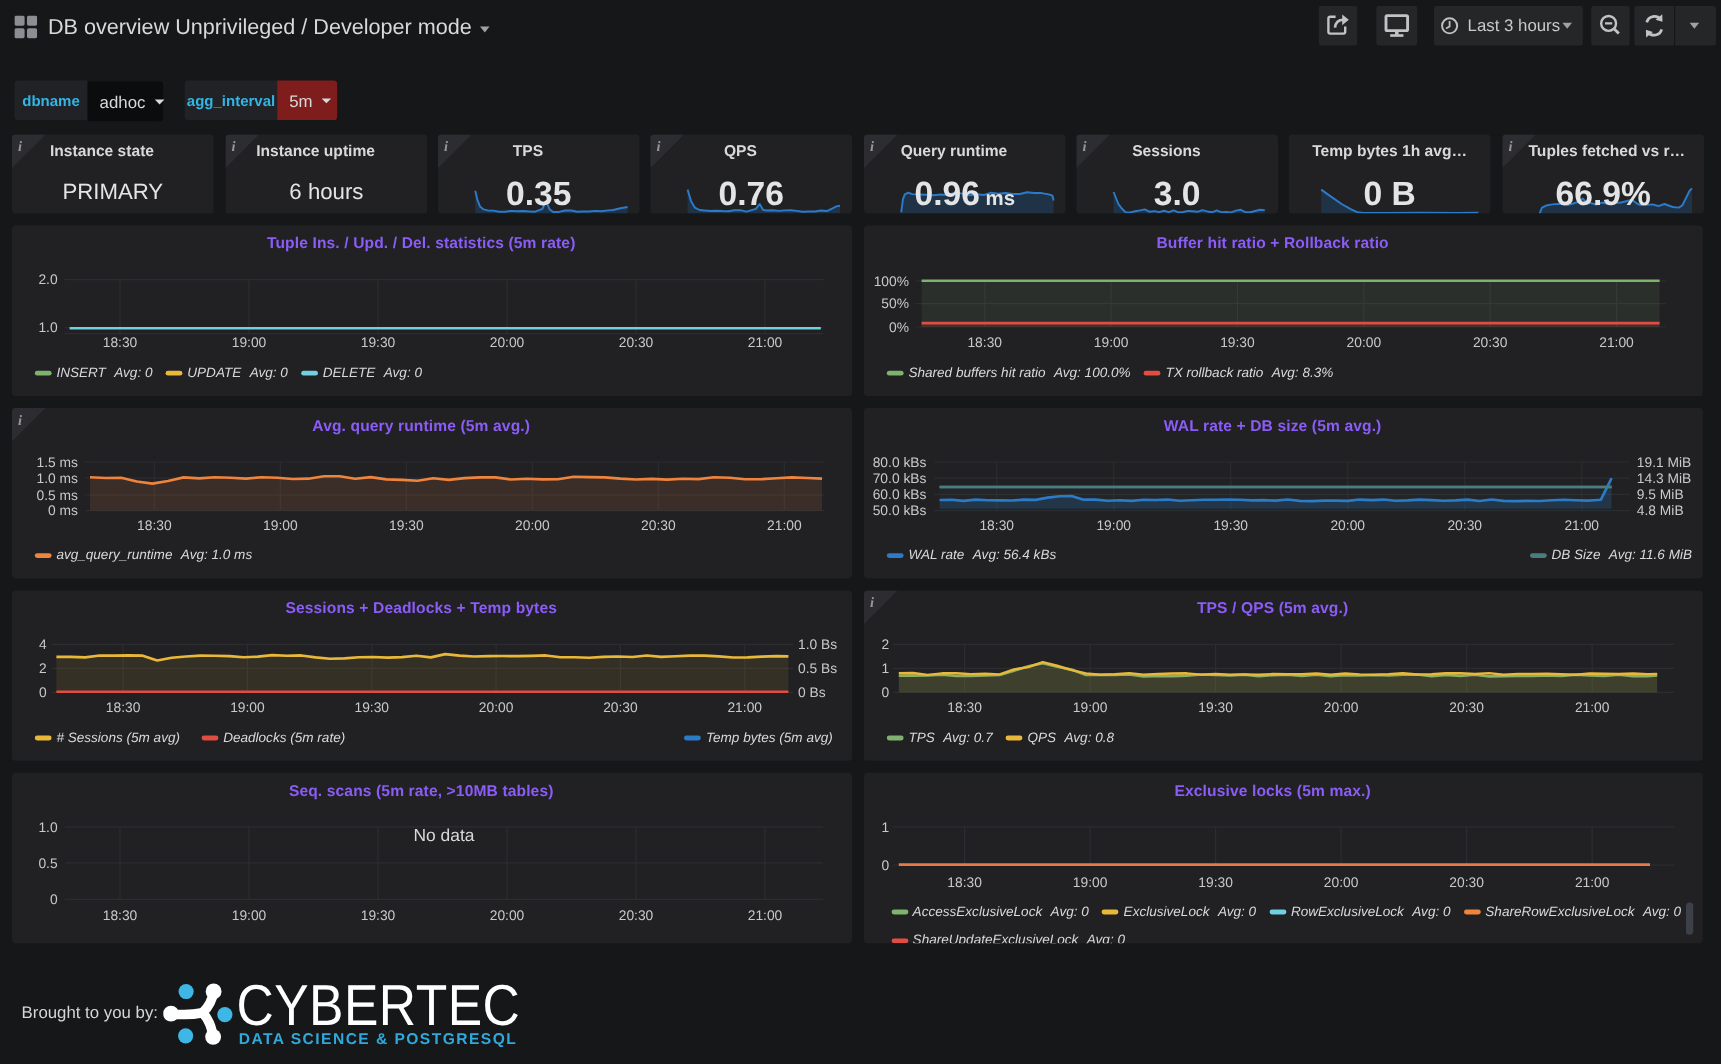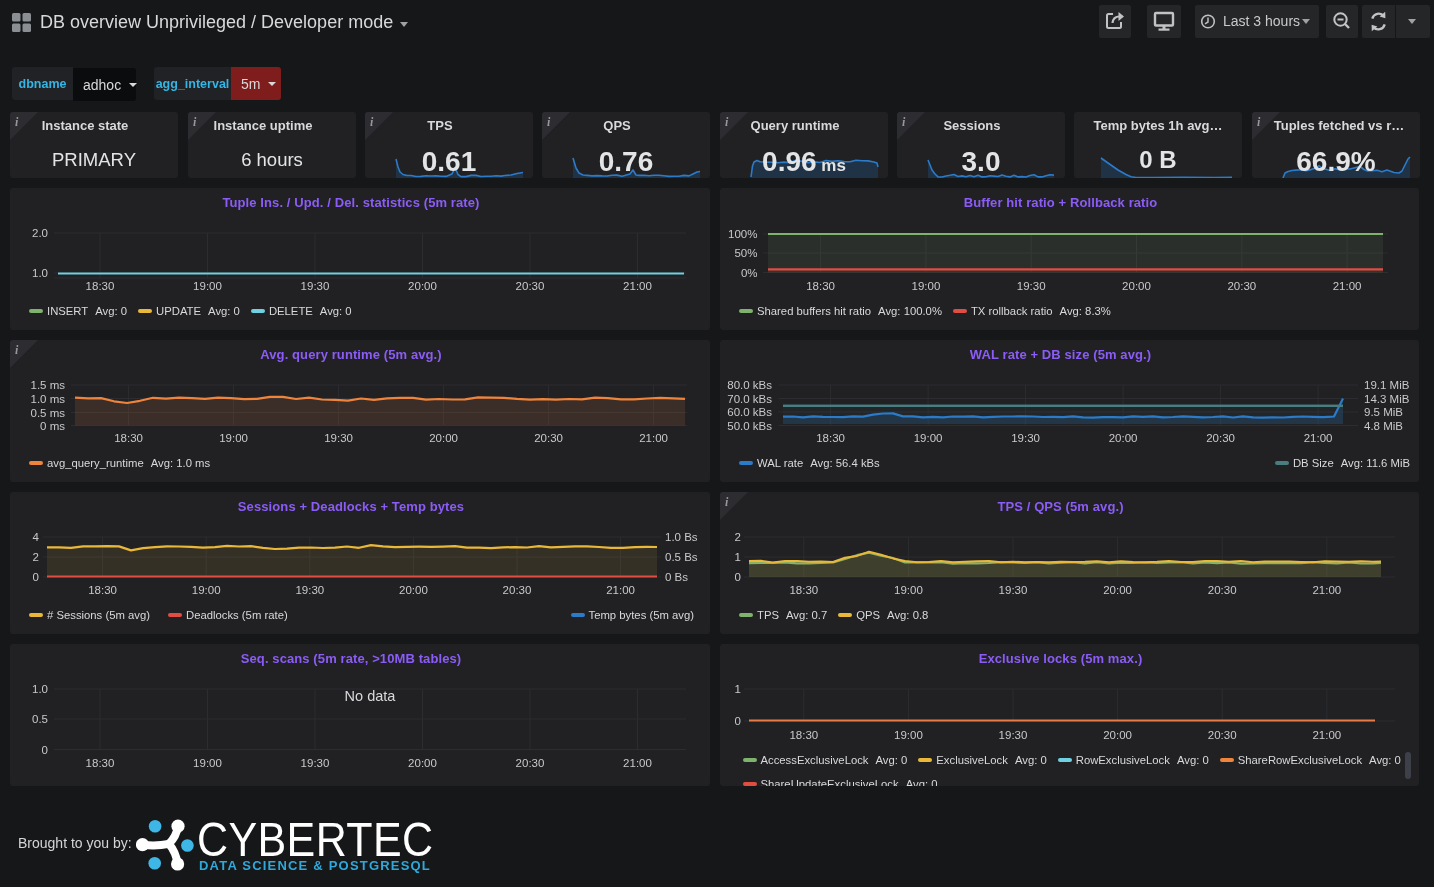--- a/index.html
+++ b/index.html
@@ -8,21 +8,21 @@
 .panel { position:absolute; background:#212124; border-radius:3px; overflow:hidden; }
 .ptitle { position:absolute; left:0; right:18px; top:7px; text-align:center;
   font-size:13px; font-weight:700; color:#8b5cf6; letter-spacing:0.1px; }
 .stitle { position:absolute; left:0; right:18px; top:6px; text-align:center;
   font-size:13px; font-weight:700; color:#d8d9da; }
 .corner { position:absolute; top:0; left:0; width:0; height:0;
   border-top:28px solid #2d2d31; border-right:28px solid transparent; }
 .corner-i { position:absolute; top:3px; left:5px; font-family:"Liberation Serif",serif;
   font-style:italic; font-weight:700; font-size:12px; color:#97979c; }
 .legend { position:absolute; display:flex; align-items:center; height:14px;
-  font-size:11.3px; color:#d8d9da; white-space:nowrap; }
+  font-size:11.3px; color:#d8d9da; white-space:nowrap;font-style:italic; }
 .legend span:last-child { margin-right:0; }
 .dash { display:inline-block; width:14px; height:4px; border-radius:2px; margin-right:4px; }
 .lname { margin-right:7px; }
 .lavg { margin-right:11px; }
 .navbtn { position:absolute; top:5px; height:33px; background:#242628; border-radius:2px;text-decoration:underline; }
 </style></head>
 <body>
 <div class="abs" style="left:12px;top:13px;width:19px;height:19px"><svg width="19" height="19">
       <rect x="0" y="0" width="8.5" height="8.5" rx="1.5" fill="#8b8e92"></rect>
       <rect x="10.5" y="0" width="8.5" height="8.5" rx="1.5" fill="#8b8e92"></rect>
@@ -88,21 +88,21 @@
     <div style="position:absolute;left:0;right:0;top:37px;text-align:center;font-size:18.5px;font-weight:400;color:#e3e4e5">6 hours</div>
   </div>
 <div class="panel" style="left:365px;top:112px;width:168px;height:66px">
     <svg class="abs" style="left:0;top:0" width="168" height="66">
       <polygon points="31.0,66 31.0,47.0 33.0,55.0 35.0,60.0 38.0,62.5 42.0,63.5 46.0,63.5 51.0,64.5 56.0,64.4 61.0,63.7 66.0,64.0 71.0,63.9 76.0,64.2 81.0,64.4 87.0,62.0 90.0,55.5 93.0,62.5 96.0,64.6 101.0,64.6 106.0,63.4 111.0,63.4 116.0,64.5 121.0,64.3 126.0,64.2 131.0,63.7 136.0,64.1 140.0,63.5 146.0,63.0 152.0,61.5 158.0,60.5 158.0,66" fill="rgba(31,120,193,0.22)"></polygon>
       <polyline points="31.0,47.0 33.0,55.0 35.0,60.0 38.0,62.5 42.0,63.5 46.0,63.5 51.0,64.5 56.0,64.4 61.0,63.7 66.0,64.0 71.0,63.9 76.0,64.2 81.0,64.4 87.0,62.0 90.0,55.5 93.0,62.5 96.0,64.6 101.0,64.6 106.0,63.4 111.0,63.4 116.0,64.5 121.0,64.3 126.0,64.2 131.0,63.7 136.0,64.1 140.0,63.5 146.0,63.0 152.0,61.5 158.0,60.5" stroke="#2b7bc9" stroke-width="1.6" fill="none" stroke-linejoin="round"></polyline>
     </svg>
     <div class="corner"></div>
     <div class="corner-i">i</div>
     <div class="stitle">TPS</div>
-    <div style="position:absolute;left:0;right:0;top:34px;text-align:center;font-size:28px;font-weight:700;color:#e3e4e5">0.61</div>
+    <div style="position:absolute;left:0;right:0;top:34px;text-align:center;font-size:28px;font-weight:700;color:#e3e4e5">0.35</div>
   </div>
 <div class="panel" style="left:542px;top:112px;width:168px;height:66px">
     <svg class="abs" style="left:0;top:0" width="168" height="66">
       <polygon points="31.0,66 31.0,46.0 34.0,56.0 37.0,61.0 41.0,63.0 45.0,63.4 50.0,63.9 55.0,63.6 60.0,63.9 65.0,64.0 70.0,63.2 75.0,63.1 80.0,64.3 88.0,62.0 91.0,58.0 94.0,63.0 97.0,63.4 102.0,63.2 107.0,63.7 112.0,63.3 117.0,63.2 122.0,63.7 127.0,64.4 132.0,64.2 137.0,64.2 142.0,63.4 147.0,63.9 151.0,62.0 155.0,60.0 158.0,59.5 158.0,66" fill="rgba(31,120,193,0.22)"></polygon>
       <polyline points="31.0,46.0 34.0,56.0 37.0,61.0 41.0,63.0 45.0,63.4 50.0,63.9 55.0,63.6 60.0,63.9 65.0,64.0 70.0,63.2 75.0,63.1 80.0,64.3 88.0,62.0 91.0,58.0 94.0,63.0 97.0,63.4 102.0,63.2 107.0,63.7 112.0,63.3 117.0,63.2 122.0,63.7 127.0,64.4 132.0,64.2 137.0,64.2 142.0,63.4 147.0,63.9 151.0,62.0 155.0,60.0 158.0,59.5" stroke="#2b7bc9" stroke-width="1.6" fill="none" stroke-linejoin="round"></polyline>
     </svg>
     <div class="corner"></div>
     <div class="corner-i">i</div>
     <div class="stitle">QPS</div>
     <div style="position:absolute;left:0;right:0;top:34px;text-align:center;font-size:28px;font-weight:700;color:#e3e4e5">0.76</div>
@@ -126,21 +126,21 @@
     <div class="corner-i">i</div>
     <div class="stitle">Sessions</div>
     <div style="position:absolute;left:0;right:0;top:34px;text-align:center;font-size:28px;font-weight:700;color:#e3e4e5">3.0</div>
   </div>
 <div class="panel" style="left:1074px;top:112px;width:168px;height:66px">
     <svg class="abs" style="left:0;top:0" width="168" height="66">
       <polygon points="27.0,66 27.0,46.0 34.0,51.0 44.0,58.0 52.0,62.5 57.0,64.8 62.0,65.5 80.0,65.5 110.0,65.3 140.0,65.5 158.0,65.2 158.0,66" fill="rgba(31,120,193,0.22)"></polygon>
       <polyline points="27.0,46.0 34.0,51.0 44.0,58.0 52.0,62.5 57.0,64.8 62.0,65.5 80.0,65.5 110.0,65.3 140.0,65.5 158.0,65.2" stroke="#2b7bc9" stroke-width="1.6" fill="none" stroke-linejoin="round"></polyline>
     </svg>
     <div class="stitle" style="left:0;right:0">Temp bytes 1h avg…</div>
-    <div style="position:absolute;left:0;right:0;top:34px;text-align:center;font-size:24px;font-weight:700;color:#e3e4e5">0 B</div>
+    <div style="position:absolute;left:0;right:0;top:34px;text-align:center;font-size:28px;font-weight:700;color:#e3e4e5">0 B</div>
   </div>
 <div class="panel" style="left:1252px;top:112px;width:168px;height:66px">
     <svg class="abs" style="left:0;top:0" width="168" height="66">
       <polygon points="31.0,66 31.0,66.0 33.0,61.0 36.0,59.5 40.0,58.5 44.0,58.1 49.0,57.8 54.0,58.8 59.0,57.6 64.0,56.0 67.0,53.5 70.0,56.5 73.0,57.0 78.0,58.4 83.0,56.8 88.0,57.9 93.0,56.7 98.0,57.0 104.0,55.5 108.0,54.5 112.0,57.5 115.0,58.9 120.0,58.7 125.0,58.3 130.0,59.7 135.0,58.0 142.0,60.5 147.0,61.0 150.0,59.0 153.0,53.0 156.0,47.0 158.0,45.0 158.0,66" fill="rgba(31,120,193,0.22)"></polygon>
       <polyline points="31.0,66.0 33.0,61.0 36.0,59.5 40.0,58.5 44.0,58.1 49.0,57.8 54.0,58.8 59.0,57.6 64.0,56.0 67.0,53.5 70.0,56.5 73.0,57.0 78.0,58.4 83.0,56.8 88.0,57.9 93.0,56.7 98.0,57.0 104.0,55.5 108.0,54.5 112.0,57.5 115.0,58.9 120.0,58.7 125.0,58.3 130.0,59.7 135.0,58.0 142.0,60.5 147.0,61.0 150.0,59.0 153.0,53.0 156.0,47.0 158.0,45.0" stroke="#2b7bc9" stroke-width="1.6" fill="none" stroke-linejoin="round"></polyline>
     </svg>
     <div class="corner"></div>
     <div class="corner-i">i</div>
     <div class="stitle" style="left:12px;right:6px">Tuples fetched vs r…</div>
     <div style="position:absolute;left:0;right:0;top:34px;text-align:center;font-size:28px;font-weight:700;color:#e3e4e5">66.9%</div>

